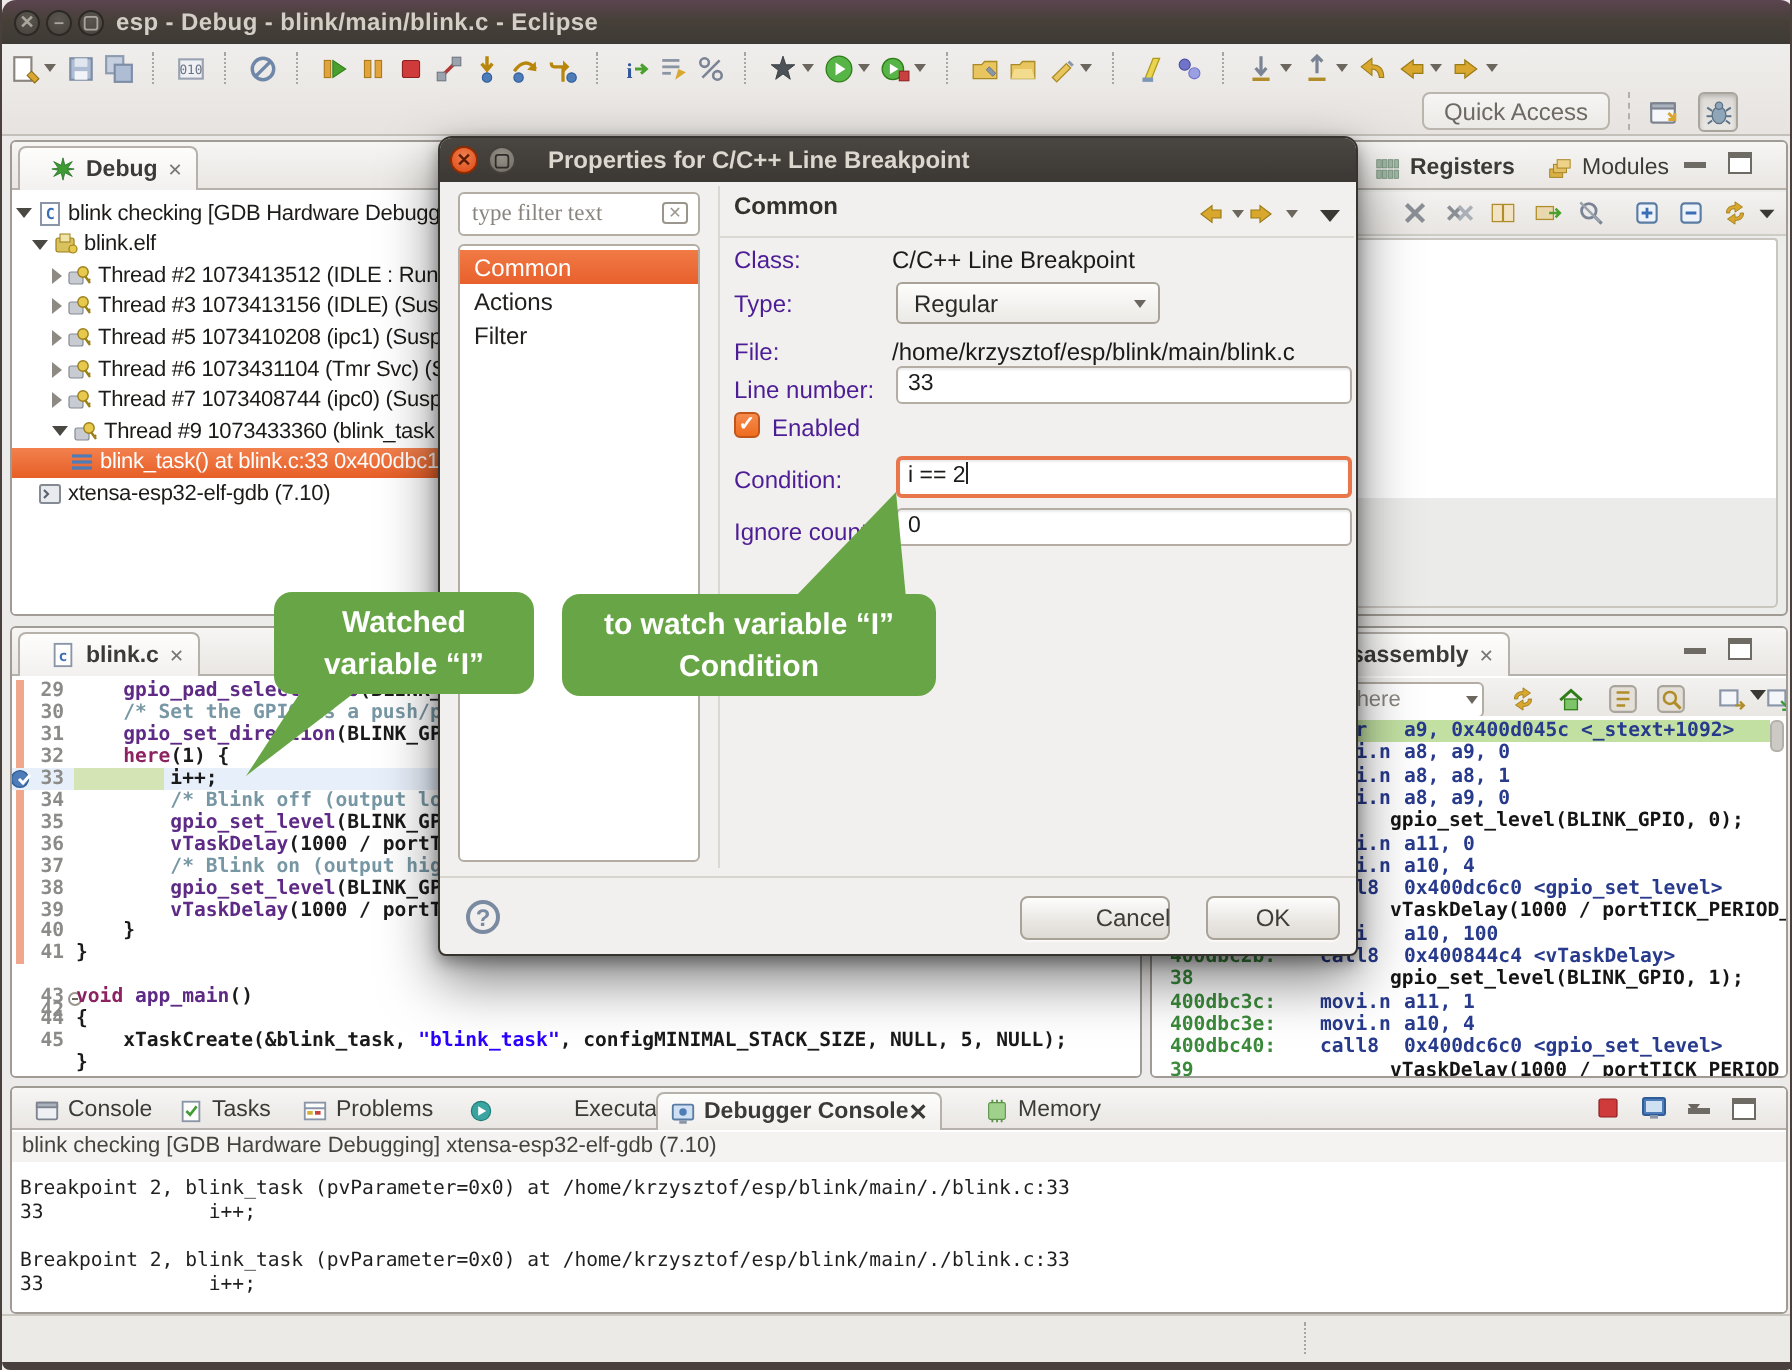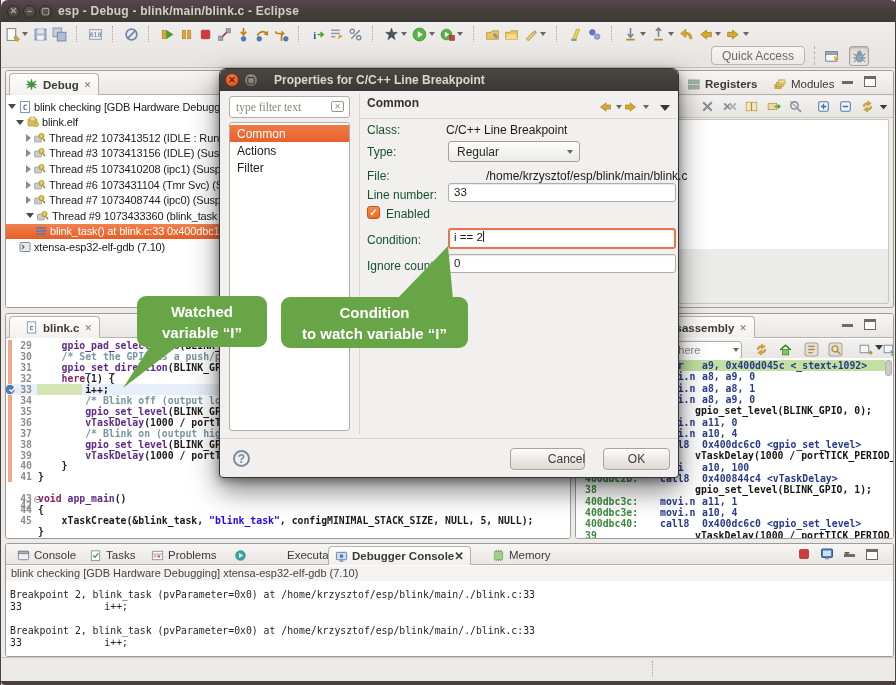--- a/index.html
+++ b/index.html
@@ -80,21 +80,21 @@
   .conline{position:absolute;left:4px;right:0;height:12px;font-family:"DejaVu Sans Mono",monospace;
      font-size:9.8px;white-space:pre;color:#1f1f1f;}
   
   .dialog{left:218px;top:68px;width:460px;height:410px;background:#f2f0ee;
      border:1px solid #37342f;border-radius:7px 7px 4px 4px;
      box-shadow:0 12px 28px rgba(0,0,0,.5),0 3px 8px rgba(0,0,0,.35);z-index:40;}
   .dlg-title{position:absolute;left:0;top:0;right:0;height:22px;
      background:linear-gradient(#4a4641 0%,#3b3833 100%);border-radius:6px 6px 0 0;}
   .dlg-btn{position:absolute;top:4px;width:14px;height:14px;border-radius:50%;
      font-size:9px;line-height:13px;text-align:center;font-weight:bold;}
-  .fieldlbl{position:absolute;font-size:12px;color:#14532d;}
+  .fieldlbl{position:absolute;font-size:12px;color:#4c1d95;}
   .fieldval{position:absolute;font-size:12px;color:#1c1b19;}
   .entry{position:absolute;background:#fff;border:1px solid #b3ada4;border-radius:3px;
      font-size:11.5px;color:#1c1b19;padding:2px 5px;box-shadow:inset 0 1px 1px rgba(0,0,0,.08);}
   .gtkbtn{position:absolute;height:22px;border:1px solid #a8a299;border-radius:4px;
      background:linear-gradient(#fdfdfc,#e9e6e2 60%,#dedad4);font-size:12px;color:#3f3d38;
      display:flex;align-items:center;justify-content:center;box-shadow:0 1px 1px rgba(255,255,255,.7);}
   .sideitem{height:17px;font-size:12px;color:#22211f;display:flex;align-items:center;padding-left:7px;}
   .sideitem.sel{background:linear-gradient(#f07a45,#e8602c);color:#fff;}
   
   .balloon{position:absolute;background:#68a546;border-radius:9px;color:#fff;
@@ -835,21 +835,21 @@
     <div class="fieldlbl" style="left:147px;top:54px;">Class:</div>
     <div class="fieldval" style="left:226px;top:54px;">C/C++ Line Breakpoint</div>
 
     <div class="fieldlbl" style="left:147px;top:76px;">Type:</div>
     <div class="abs" style="left:228px;top:72px;width:132px;height:21px;border:1px solid #a8a299;border-radius:3px;background:linear-gradient(#fdfdfc,#eceae6);">
       <span style="position:absolute;left:8px;top:3px;font-size:12px;color:#2c2a26;">Regular</span>
       <span style="position:absolute;right:6px;top:8px;" class="dd"></span>
     </div>
 
     <div class="fieldlbl" style="left:147px;top:100px;">File:</div>
-    <div class="fieldval" style="left:226px;top:100px;margin-left:40px;">/home/krzysztof/esp/blink/main/blink.c</div>
+    <div class="fieldval" style="left:226px;top:100px;">/home/krzysztof/esp/blink/main/blink.c</div>
 
     <div class="fieldlbl" style="left:147px;top:119px;">Line number:</div>
     <div class="entry" style="left:228px;top:114px;width:228px;height:19px;"><span>33</span></div>
 
     <div class="abs" style="left:147px;top:137px;width:13px;height:13px;background:linear-gradient(#f58c4e,#ef6c1f);border:1px solid #c2551a;border-radius:3px;color:#fff;font-size:10px;line-height:12px;text-align:center;font-weight:bold;">✓</div>
     <div class="fieldlbl" style="left:166px;top:138px;">Enabled</div>
 
     <div class="fieldlbl" style="left:147px;top:164px;">Condition:</div>
     <div class="entry" style="left:228px;top:159px;width:228px;height:21px;border:2px solid #e8764a;padding:1px 4px;"><span>i == 2</span><span style="display:inline-block;width:1px;height:11px;background:#222;vertical-align:-1px;"></span></div>
 
@@ -866,17 +866,17 @@
     <polygon points="40,2 68,2 12,45" fill="#68a546"></polygon>
   </svg>
   <div class="balloon" style="left:136px;top:296px;width:130px;height:51px;">
     <div>Watched</div>
     <div>variable “I”</div>
   </div>
   <svg class="tail" width="70" height="56" style="left:390px;top:245px;">
     <polygon points="57,1 6,54 62,54" fill="#68a546"></polygon>
   </svg>
   <div class="balloon" style="left:280px;top:297px;width:187px;height:51px;">
+    <div>to watch variable “I”</div>
     <div>Condition</div>
-    <div>to watch variable “I”</div>
   </div>
 
 </div>
 
 </body></html>

